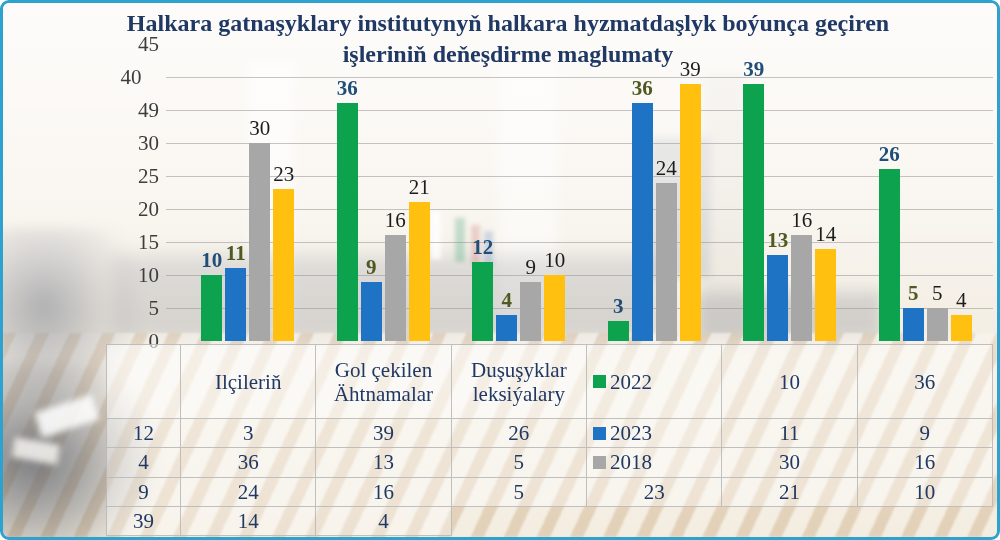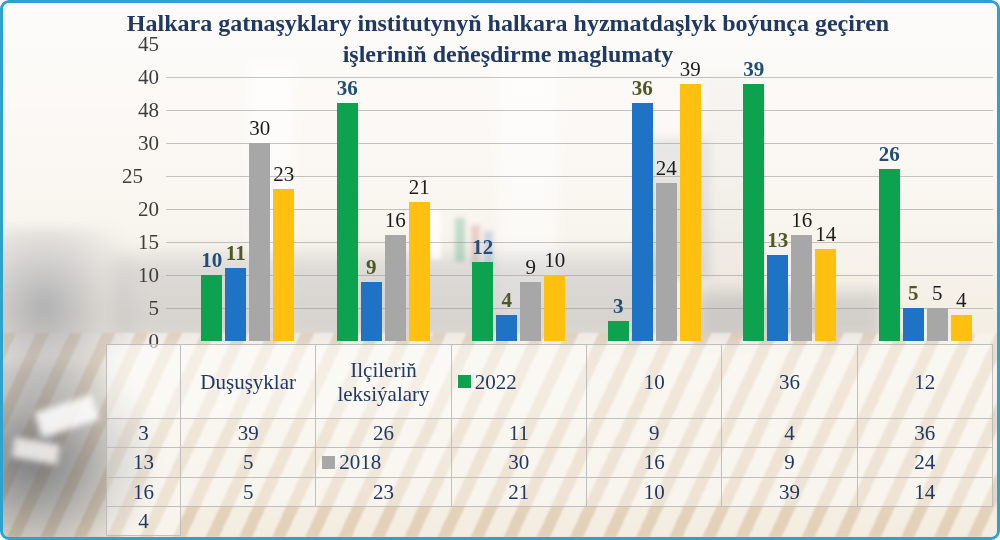--- a/index.html
+++ b/index.html
@@ -103,24 +103,24 @@
       <div class="gridline" style="left: 163px; width: 827px; top: 206px;"></div>
       <div class="gridline" style="left: 163px; width: 827px; top: 173px;"></div>
       <div class="gridline" style="left: 163px; width: 827px; top: 140px;"></div>
       <div class="gridline" style="left: 163px; width: 827px; top: 107px;"></div>
       <div class="gridline" style="left: 163px; width: 827px; top: 74px;"></div>
       <div class="ytick" style="left: 100px; top: 325px; color: rgb(61, 61, 61);">0</div>
       <div class="ytick" style="left: 100px; top: 292px; color: rgb(61, 61, 61);">5</div>
       <div class="ytick" style="left: 100px; top: 259px; color: rgb(61, 61, 61);">10</div>
       <div class="ytick" style="left: 100px; top: 226px; color: rgb(61, 61, 61);">15</div>
       <div class="ytick" style="left: 100px; top: 193px; color: rgb(61, 61, 61);">20</div>
-      <div class="ytick" style="left: 84px; top: 160px; color: rgb(61, 61, 61);">25</div>
+      <div class="ytick" style="left: 100px; top: 160px; color: rgb(61, 61, 61);">25</div>
       <div class="ytick" style="left: 100px; top: 127px; color: rgb(61, 61, 61);">30</div>
-      <div class="ytick" style="left: 100px; top: 94px; color: rgb(61, 61, 61);">48</div>
-      <div class="ytick" style="left: 100px; top: 61px; color: rgb(61, 61, 61);">40</div>
+      <div class="ytick" style="left: 100px; top: 94px; color: rgb(61, 61, 61);">49</div>
+      <div class="ytick" style="left: 100px; top: 61px; color: rgb(61, 61, 61); text-align: center;">40</div>
       <div class="ytick" style="left: 100px; top: 28px; color: rgb(61, 61, 61);">45</div>
       <div class="bar" style="left: 198.25px; top: 272px; width: 21px; height: 66px; background: rgb(13, 162, 78);"></div>
       <div class="bar-label" style="left: 186.75px; top: 245px; color: rgb(31, 78, 121); font-weight: bold;">10</div>
       <div class="bar" style="left: 333.75px; top: 100.4px; width: 21px; height: 237.6px; background: rgb(13, 162, 78);"></div>
       <div class="bar-label" style="left: 322.25px; top: 73.4px; color: rgb(31, 78, 121); font-weight: bold;">36</div>
       <div class="bar" style="left: 469.25px; top: 258.8px; width: 21px; height: 79.2px; background: rgb(13, 162, 78);"></div>
       <div class="bar-label" style="left: 457.75px; top: 231.8px; color: rgb(31, 78, 121); font-weight: bold;">12</div>
       <div class="bar" style="left: 604.75px; top: 318.2px; width: 21px; height: 19.8px; background: rgb(13, 162, 78);"></div>
       <div class="bar-label" style="left: 593.25px; top: 291.2px; color: rgb(31, 78, 121); font-weight: bold;">3</div>
       <div class="bar" style="left: 740.25px; top: 80.6px; width: 21px; height: 257.4px; background: rgb(13, 162, 78);"></div>
@@ -159,32 +159,37 @@
       <div class="bar-label" style="left: 529.75px; top: 245px; color: rgb(28, 28, 28); font-weight: normal;">10</div>
       <div class="bar" style="left: 676.75px; top: 80.6px; width: 21px; height: 257.4px; background: rgb(255, 192, 16);"></div>
       <div class="bar-label" style="left: 665.25px; top: 53.6px; color: rgb(28, 28, 28); font-weight: normal;">39</div>
       <div class="bar" style="left: 812.25px; top: 245.6px; width: 21px; height: 92.4px; background: rgb(255, 192, 16);"></div>
       <div class="bar-label" style="left: 800.75px; top: 218.6px; color: rgb(28, 28, 28); font-weight: normal;">14</div>
       <div class="bar" style="left: 947.75px; top: 311.6px; width: 21px; height: 26.4px; background: rgb(255, 192, 16);"></div>
       <div class="bar-label" style="left: 936.25px; top: 284.6px; color: rgb(28, 28, 28); font-weight: normal;">4</div>
     </div>
   <div id="tbl" class="tbl" style="color: rgb(31, 56, 100);">
       <div class="tcell hcell"></div>
-      <div class="tcell hcell">Duşuşyklar</div>
-      <div class="tcell hcell">Ilçileriň leksiýalary</div>
+      <div class="tcell hcell">Ilçileriň</div>
+      <div class="tcell hcell">Gol çekilen Ähtnamalar</div>
+      <div class="tcell hcell">Duşuşyklar leksiýalary</div>
       <div class="tcell lcell">
         <span class="lmark" style="background: rgb(13, 162, 78);"></span>
         <span>2022</span>
       </div>
       <div class="tcell vcell">10</div>
       <div class="tcell vcell">36</div>
       <div class="tcell vcell">12</div>
       <div class="tcell vcell">3</div>
       <div class="tcell vcell">39</div>
       <div class="tcell vcell">26</div>
+      <div class="tcell lcell">
+        <span class="lmark" style="background: rgb(30, 115, 196);"></span>
+        <span>2023</span>
+      </div>
       <div class="tcell vcell">11</div>
       <div class="tcell vcell">9</div>
       <div class="tcell vcell">4</div>
       <div class="tcell vcell">36</div>
       <div class="tcell vcell">13</div>
       <div class="tcell vcell">5</div>
       <div class="tcell lcell">
         <span class="lmark" style="background: rgb(167, 167, 167);"></span>
         <span>2018</span>
       </div>

